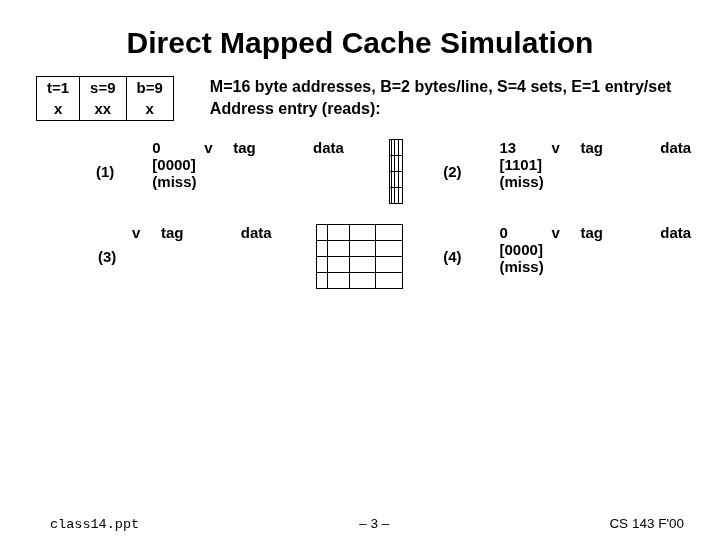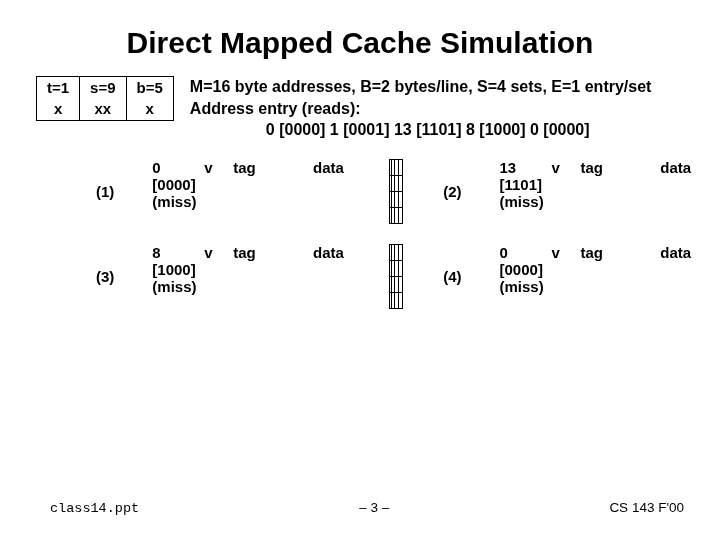--- a/index.html
+++ b/index.html
@@ -12,21 +12,21 @@
     position: relative;
     overflow: hidden;
   }
   .title {
     font-size: 30px;
     font-weight: bold;
     text-align: center;
     padding-top: 26px;
   }
   .content { position: relative; padding: 16px 28px 0 36px; }
-  .top-row { display: flex; align-items: flex-start; gap: 16px; }
+  .top-row { display: flex; align-items: flex-start; gap: 36px; }
 
   
   .bits {
     border-collapse: collapse;
     font-size: 15px;
     font-weight: bold;
   }
   .bits td {
     border: 1.5px solid #000;
     padding: 2px 10px;
@@ -84,21 +84,21 @@
     border: 1.5px solid #000;
     height: 16px;
     padding: 0;
   }
   .c-v   { width: 24px; }
   .c-tag { width: 48px; }
   .c-d   { width: 60px; }
 
   .footer {
     position: absolute;
-    bottom: 24px;
+    bottom: 8px;
     left: 0;
     width: 100%;
     display: flex;
     justify-content: space-between;
     align-items: baseline;
     padding: 0 36px 0 50px;
     font-size: 13.5px;
   }
   .footer .source { font-family: "Courier New", monospace; }
   .footer .page { font-family: Arial; }
@@ -109,34 +109,33 @@
 <div class="title">Direct Mapped Cache Simulation</div>
 
 <div class="content">
 
   <div class="top-row">
     <table class="bits">
       <tbody>
           <tr>
         <td>t=1</td>
         <td>s=9</td>
-        <td>b=5</td>
+        <td>b=9</td>
       </tr>
       <tr>
         <td>x</td>
         <td>xx</td>
         <td>x</td>
       </tr>
     </tbody>
       </table>
 
     <div class="params">
       <div>M=16 byte addresses, B=2 bytes/line, S=4 sets, E=1 entry/set</div>
       <div>Address entry (reads):</div>
-      <div class="indent">0 [0000] 1 [0001] 13 [1101] 8 [1000] 0 [0000]</div>
     </div>
   </div>
 
   <div class="quad">
 
     <div class="cache-block">
       <div class="state-num">(1)</div>
       <div class="cache-wrap">
         <div class="cache-heading">0 [0000] (miss)</div>
         <div class="col-labels">
@@ -211,21 +210,20 @@
                 <td class="c-d"></td>
               </tr>
         </tbody>
           </table>
       </div>
     </div>
 
     <div class="cache-block">
       <div class="state-num">(3)</div>
       <div class="cache-wrap">
-        <div class="cache-heading">8 [1000] (miss)</div>
         <div class="col-labels">
           <span class="cl-v">v</span>
           <span class="cl-tag">tag</span>
           <span class="cl-data">data</span>
         </div>
         <table class="cache">
           <tbody>
               <tr>
                 <td class="c-v"></td>
                 <td class="c-tag"></td>

